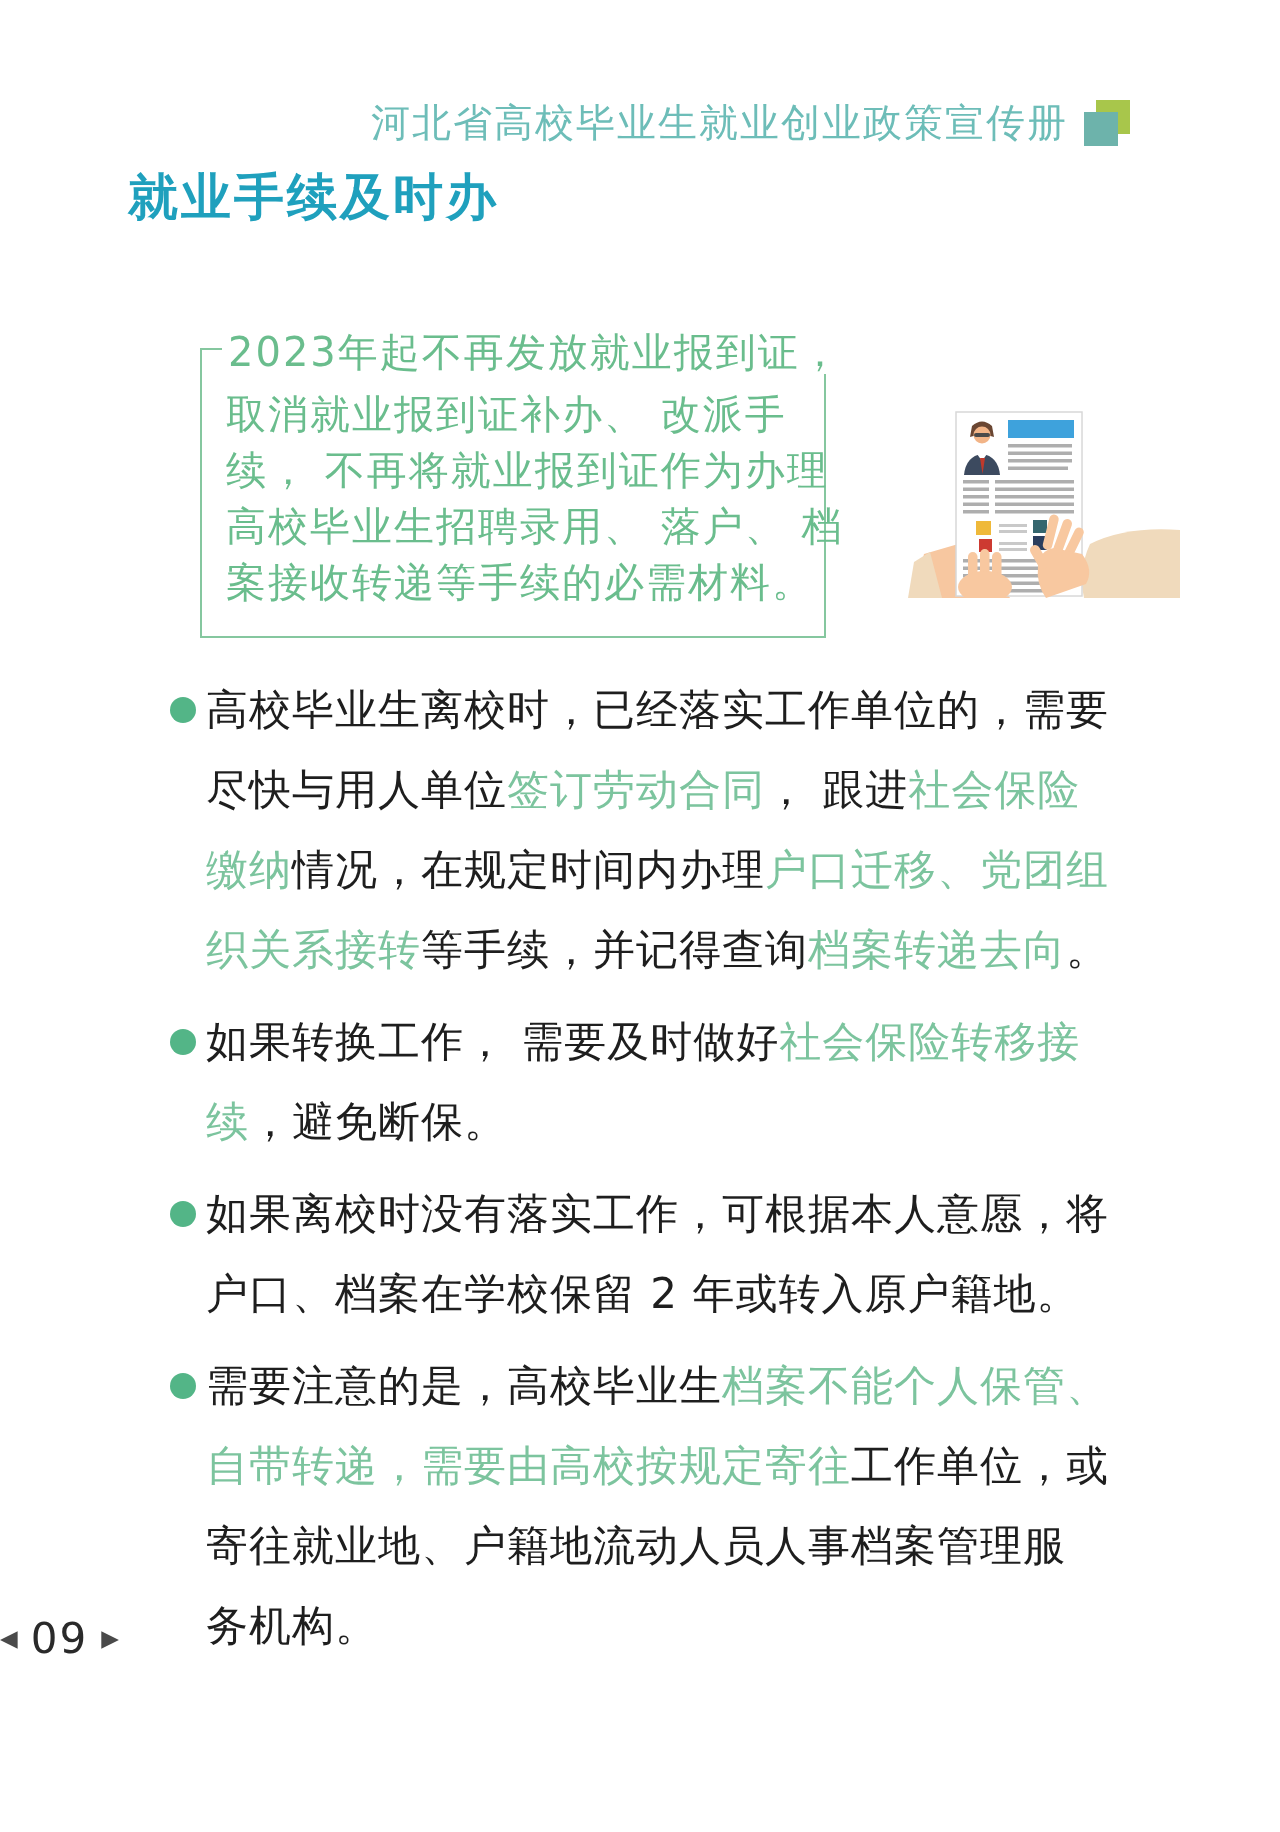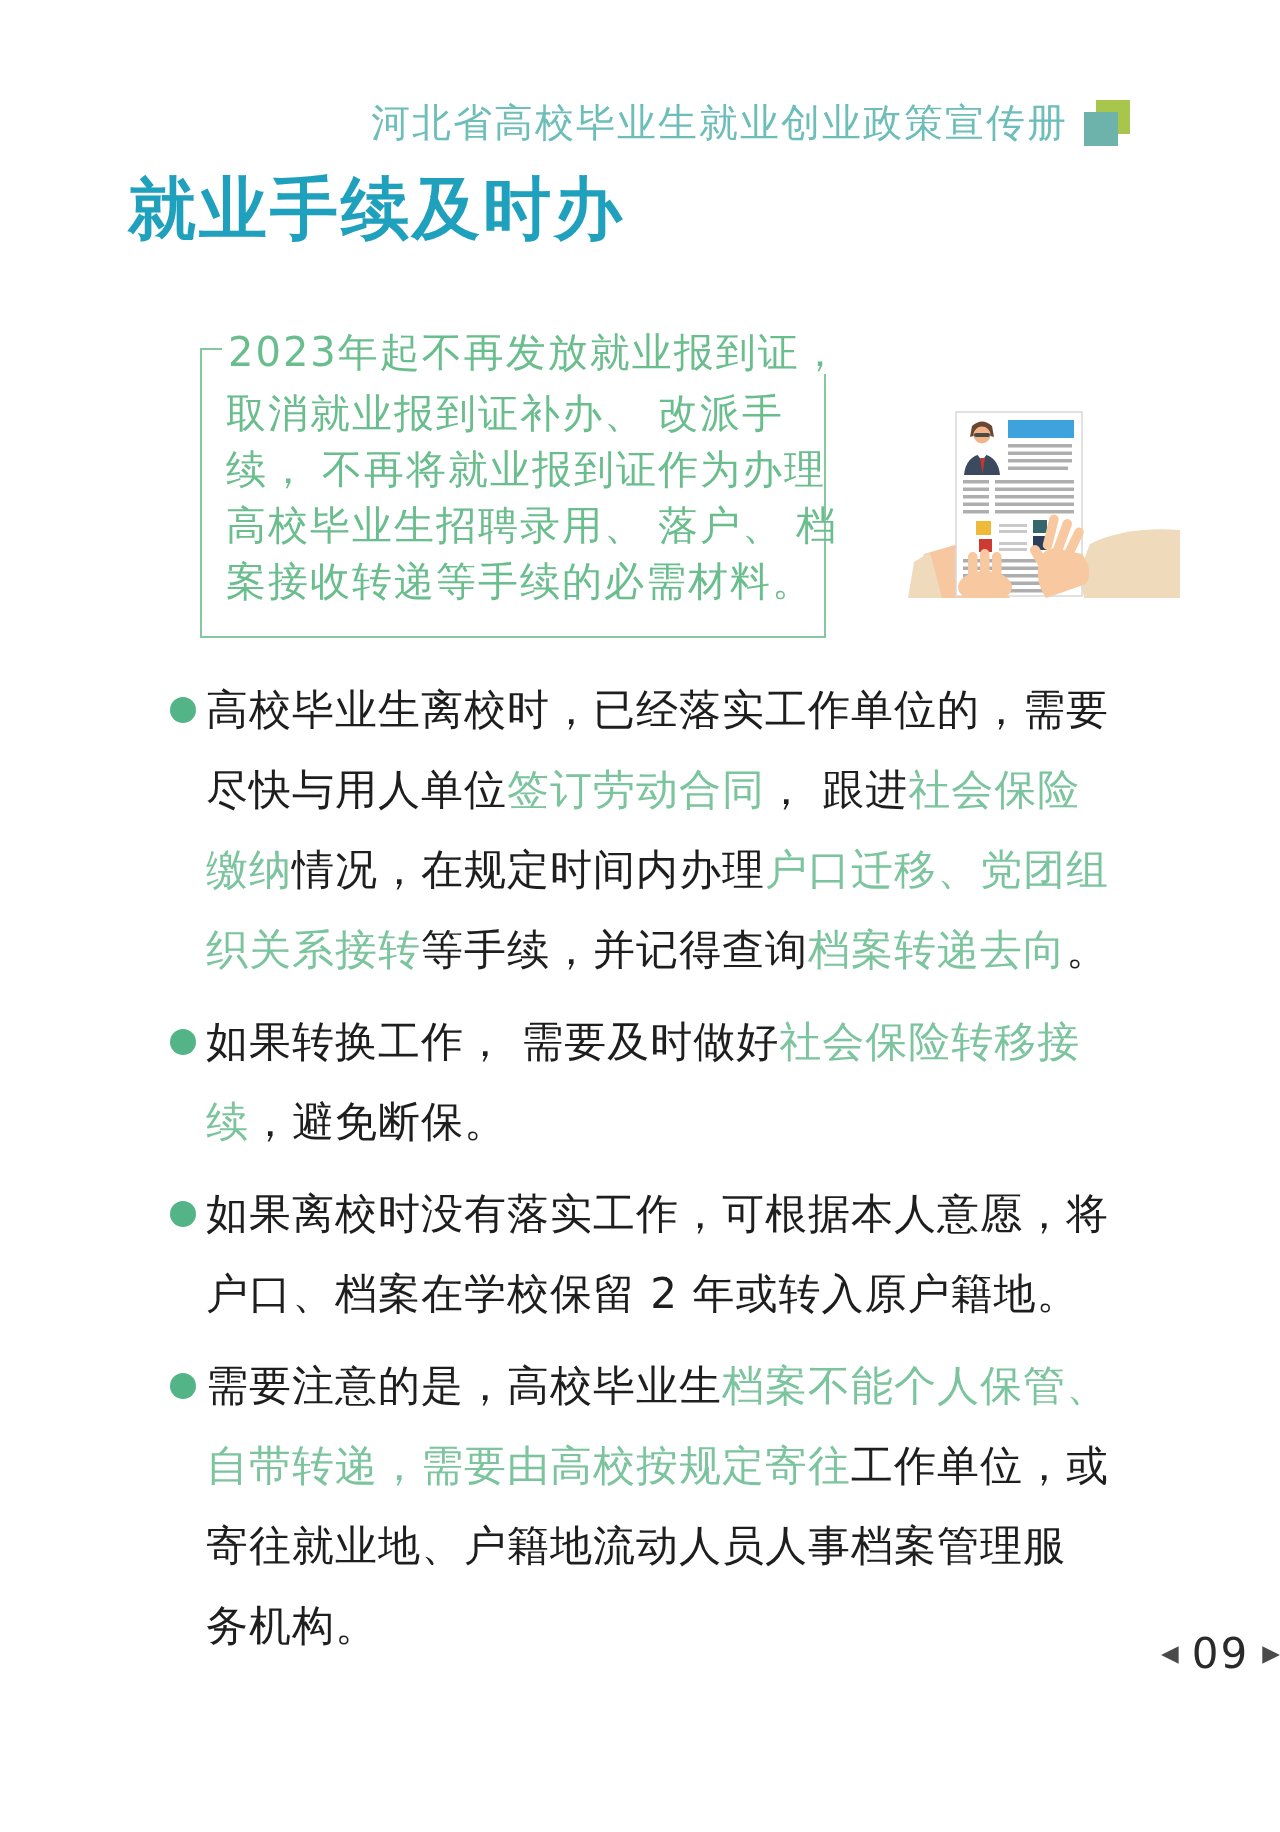--- a/index.html
+++ b/index.html
@@ -13,34 +13,34 @@
   
   .header { position:absolute; top:96px; right:150px; display:flex; align-items:center; gap:16px; }
   .header-title { font-size:39px; color:var(--header-teal); letter-spacing:2px; white-space:nowrap; }
   .header-icon { position:relative; width:46px; height:46px; }
   .header-icon .sq-back  { position:absolute; right:0; top:0; width:34px; height:34px; background:var(--icon-square-back); }
   .header-icon .sq-front { position:absolute; left:0; bottom:0; width:34px; height:34px; background:var(--icon-square-front); }
 
   
   .page-title {
     position:absolute; left:128px; top:164px;
-    font-size:68px; font-weight:700; color:var(--title-teal); letter-spacing:3px; white-space:nowrap;
+    font-size:50px; font-weight:700; color:var(--title-teal); letter-spacing:3px; white-space:nowrap;
   }
 
   
   .callout {
     position:absolute; left:200px; top:348px; width:626px; height:290px;
     border:2px solid var(--box-border-green); box-sizing:border-box;
   }
   .callout-first-line {
     position:absolute; top:-20px; left:20px; background:var(--page-bg,#fff);
     padding:0 14px 0 6px; font-size:40px; line-height:44px;
     color:var(--box-text-green); letter-spacing:2px; white-space:nowrap;
   }
-  .callout-rest { padding:36px 0 0 24px;font-family:Liberation Serif, serif; }
+  .callout-rest { padding:36px 0 0 24px; }
   .callout-line {
     font-size:40px; line-height:56px; color:var(--box-text-green);
     letter-spacing:2px; white-space:nowrap;
   }
 
   
   .illustration { position:absolute; left:878px; top:402px; width:302px; height:196px; }
 
   
   .bullets { position:absolute; left:150px; top:670px; width:1000px; }
@@ -51,21 +51,21 @@
     background:var(--bullet-dot-green); margin:27px 10px 0 20px;
   }
   .bullet-line {
     font-size:42px; line-height:80px; color:var(--body-text);
     letter-spacing:1px; white-space:nowrap;
   }
   .seg-green { color:var(--highlight-green); }
   .seg-dark  { color:var(--body-text); }
 
   
-  .footer { position:absolute; left:0; width:100%; top:1614px; text-align:right; color:var(--footer-text);margin-top:15px; }
+  .footer { position:absolute; left:0; width:100%; top:1614px; text-align:left; color:var(--footer-text); }
   .footer .tri { font-size:23px; color:#4a4a4a; vertical-align:7px; }
   .footer .pagenum { font-size:42px; letter-spacing:2px; margin:0 8px; color:#2a2a2a; }
 </style>
 </head>
 <body>
 
 <div class="page">
 
   <div class="header">
     <div class="header-title">河北省高校毕业生就业创业政策宣传册</div>

